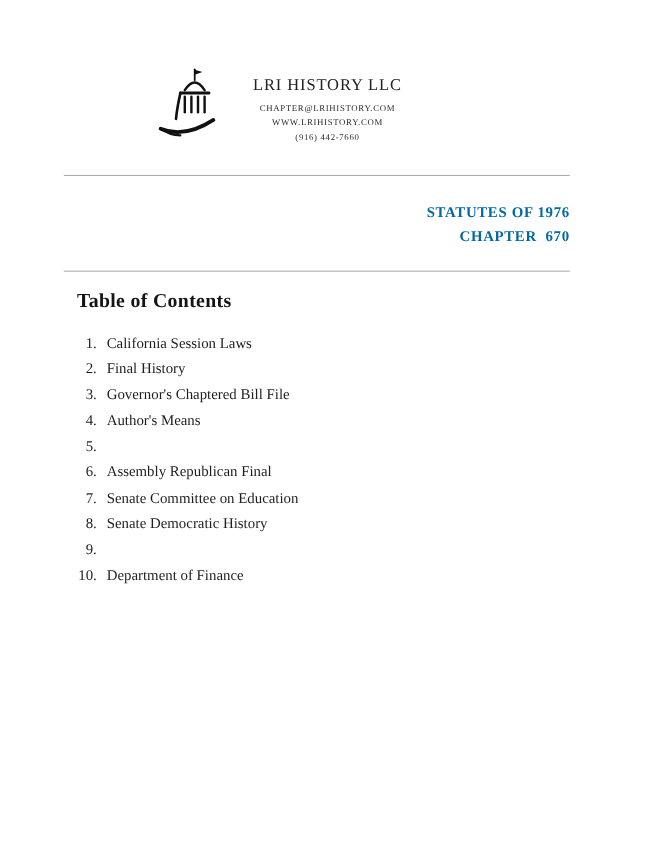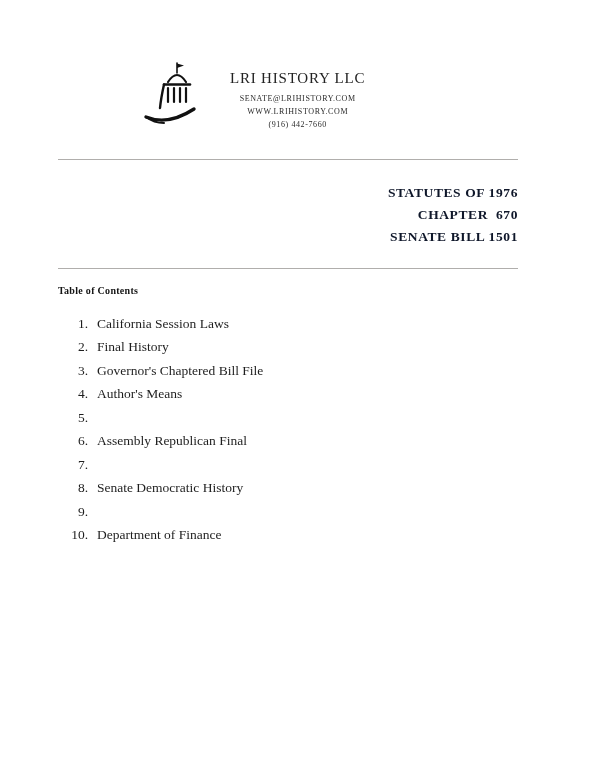--- a/index.html
+++ b/index.html
@@ -67,28 +67,28 @@
   .case-block {
     text-align: right;
     margin-top: 22px;
   }
   .case-line {
     font-weight: bold;
     font-size: 13.5px;
     letter-spacing: 0.6px;
     line-height: 1.62;
     white-space: pre;
-    color: #0f172a;
+    color: #0369a1;
   }
 
   
   .toc-heading {
-    margin: 0;
+    margin: 12px;
     margin-top: 16px;
-    font-size: 10px;
+    font-size: 18px;
     font-weight: bold;
     letter-spacing: 0.3px;
     color: #141414;
   }
   .toc {
     margin-top: 21px;
   }
   .toc-row {
     display: flex;
     font-size: 13.5px;
@@ -125,32 +125,31 @@
         <line x1="46" y1="28" x2="46" y2="42" stroke-width="2.2"></line>
 
         <path d="M24 24.5 Q21 38 20 48" stroke-width="2.4"></path>
 
         <path d="M6 57 Q28 66 54 49" stroke-width="3.4"></path>
         <path d="M6 57 Q14 63 24 63" stroke-width="2"></path>
       </svg>
     </div>
     <div class="letterhead-text">
       <div class="company">LRI HISTORY LLC</div>
-      <div class="contact">SENATE@LRIHISTORY.COM</div>
+      <div class="contact">CHAPTER@LRIHISTORY.COM</div>
       <div class="contact">WWW.LRIHISTORY.COM</div>
       <div class="contact">(916) 442-7660</div>
     </div>
   </header>
 
   <hr class="rule rule-top">
 
   <section class="case-block">
     <div class="case-line">STATUTES OF 1976</div>
     <div class="case-line">CHAPTER  670</div>
-    <div class="case-line">SENATE BILL 1501</div>
   </section>
 
   <hr class="rule rule-mid">
 
   <h2 class="toc-heading">Table of Contents</h2>
 
   <div class="toc">
     <div class="toc-row">
       <span class="toc-num">1.</span>
       <span class="toc-label">California Session Laws</span>
@@ -169,20 +168,21 @@
     </div>
     <div class="toc-row">
       <span class="toc-num">5.</span>
     </div>
     <div class="toc-row">
       <span class="toc-num">6.</span>
       <span class="toc-label">Assembly Republican Final</span>
     </div>
     <div class="toc-row">
       <span class="toc-num">7.</span>
+      <span class="toc-label">Senate Committee on Education</span>
     </div>
     <div class="toc-row">
       <span class="toc-num">8.</span>
       <span class="toc-label">Senate Democratic History</span>
     </div>
     <div class="toc-row">
       <span class="toc-num">9.</span>
     </div>
     <div class="toc-row">
       <span class="toc-num">10.</span>

